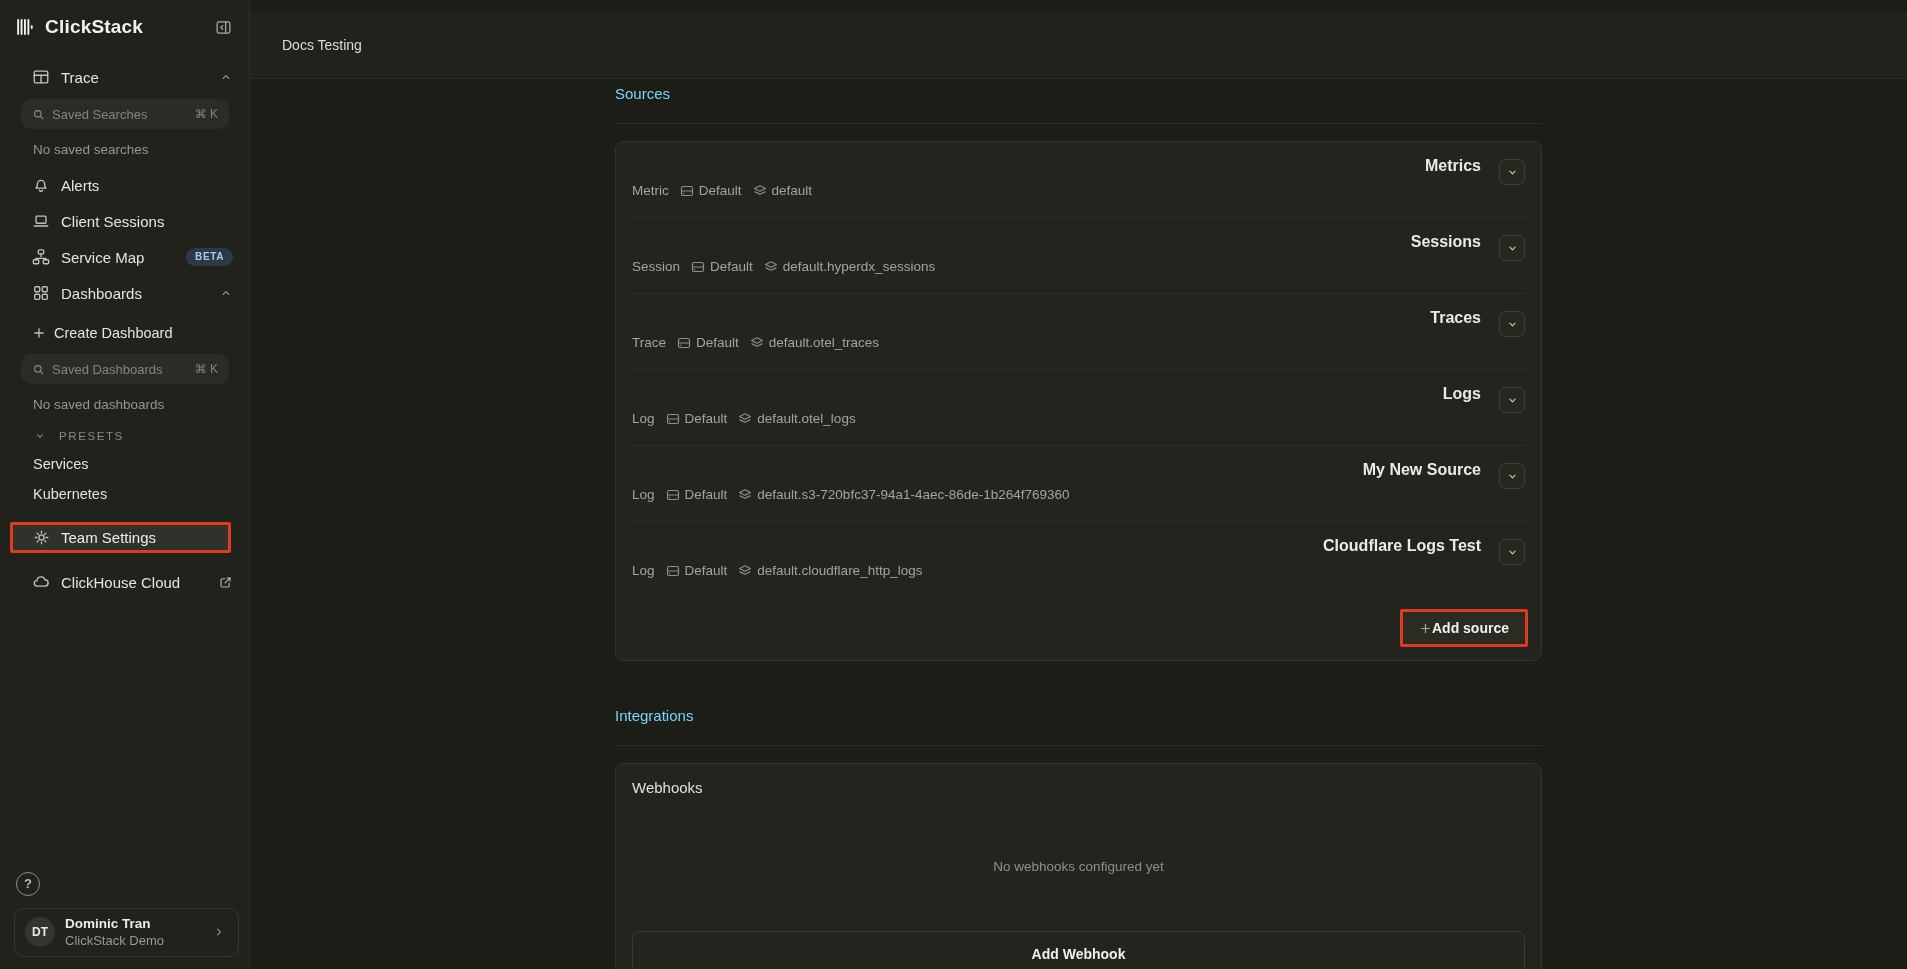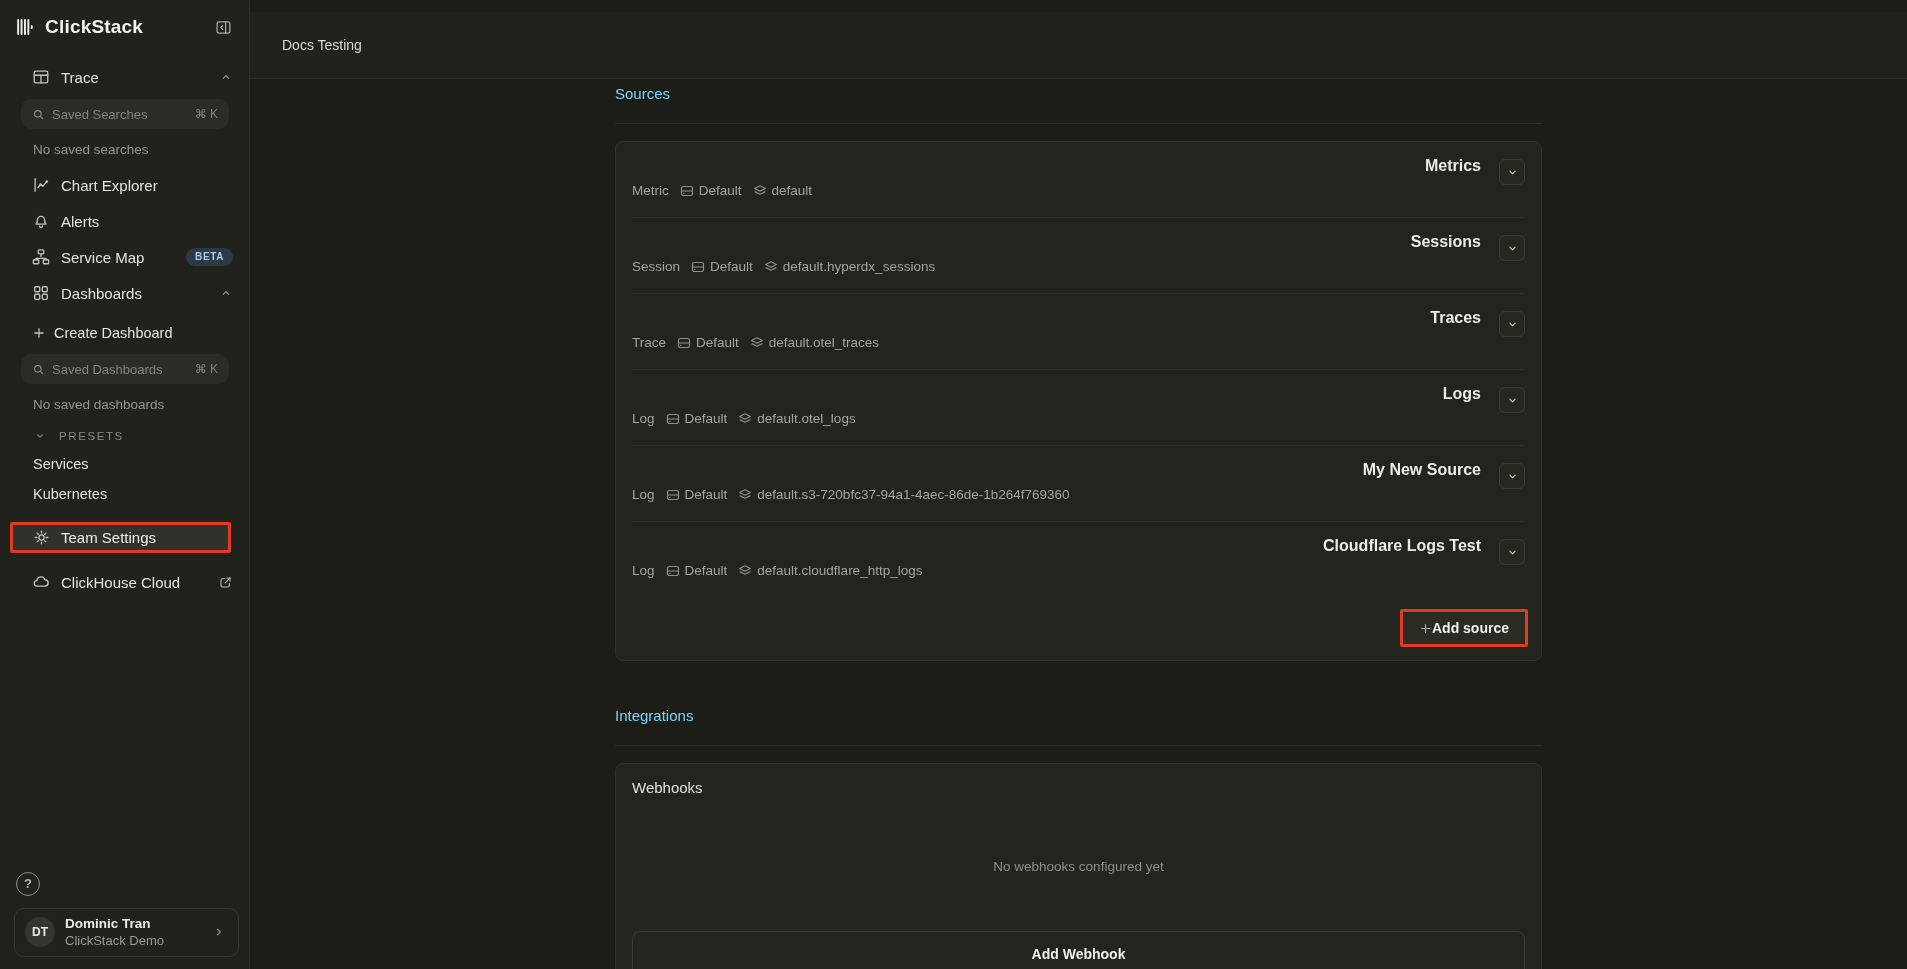--- a/index.html
+++ b/index.html
@@ -196,42 +196,40 @@
       <svg width="13" height="13" viewBox="0 0 20 20" fill="none" stroke="currentColor" stroke-width="1.8" stroke-linecap="round">
           <circle cx="9" cy="9" r="5"></circle>
           <path d="M13 13 L16.5 16.5"></path>
         </svg>
     </span>
     <input type="text" placeholder="Saved Searches" style="">
     <kbd>⌘ K</kbd>
   </div>
   <div class="muted-line">No saved searches</div>
 
-  <div class="nav-item">
-    <span class="nav-icon">
-      <svg width="18" height="18" viewBox="0 0 20 20" fill="none" stroke="currentColor" stroke-width="1.5" stroke-linecap="round" stroke-linejoin="round">
-        <path d="M3.5 3 V17"></path>
-          <path d="M6.5 13 L9.5 9.5 L12 11.5 L16.5 6"></path>
-        <circle cx="9.5" cy="9.5" r="1.4" fill="currentColor" stroke="none"></circle>
-          <circle cx="16.5" cy="6" r="1.4" fill="currentColor" stroke="none"></circle>
-      </svg>
-    </span>
-    <span>Chart Explorer</span>
-  </div>
 
   <div class="nav-item">
     <span class="nav-icon">
       <svg width="18" height="18" viewBox="0 0 20 20" fill="none" stroke="currentColor" stroke-width="1.5" stroke-linecap="round" stroke-linejoin="round">
         <path d="M4.5 13.5 c1-1 1.5-2.2 1.5-4.7 a4 4 0 0 1 8 0 c0 2.5 .5 3.7 1.5 4.7 z"></path>
         <path d="M8.3 15.8 a1.8 1.8 0 0 0 3.4 0"></path>
       </svg>
     </span>
     <span>Alerts</span>
   </div>
 
+  <div class="nav-item">
+    <span class="nav-icon">
+      <svg width="18" height="18" viewBox="0 0 20 20" fill="none" stroke="currentColor" stroke-width="1.5" stroke-linecap="round" stroke-linejoin="round">
+        <rect x="4.5" y="4.5" width="11" height="8" rx="1"></rect>
+          <path d="M2.5 15.5 H17.5"></path>
+      </svg>
+    </span>
+    <span>Client Sessions</span>
+  </div>
 
   <div class="nav-item">
     <span class="nav-icon">
       <svg width="18" height="18" viewBox="0 0 20 20" fill="none" stroke="currentColor" stroke-width="1.5" stroke-linecap="round" stroke-linejoin="round">
         <rect x="7" y="2" width="6" height="4.5" rx="1"></rect>
         <rect x="1.5" y="13" width="6" height="4.5" rx="1"></rect>
         <rect x="12.5" y="13" width="6" height="4.5" rx="1"></rect>
         <path d="M10 6.5 V9.5"></path>
           <path d="M4.5 13 V11.5 H15.5 V13"></path>
       </svg>

